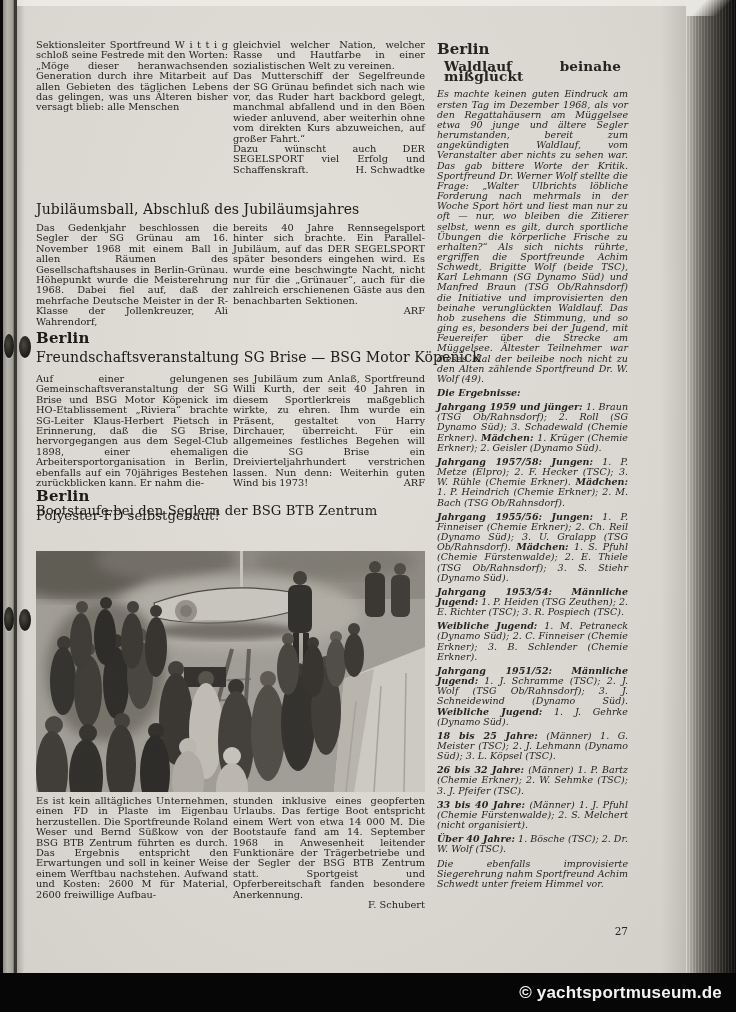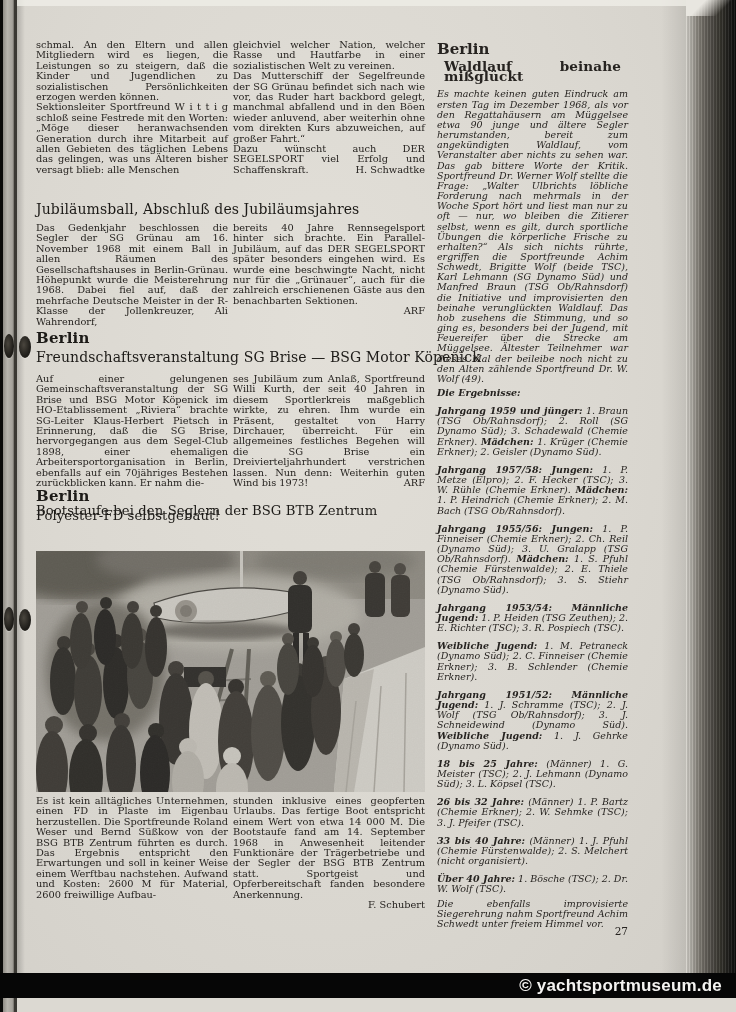--- a/index.html
+++ b/index.html
@@ -19,58 +19,57 @@
   .top-light{position:absolute;left:0;top:0;width:700px;height:6px;background:#efede7;opacity:.8;}
   .edge-right{position:absolute;left:686px;top:0;width:50px;height:973px;
         background:
          repeating-linear-gradient(90deg,rgba(255,255,255,0.08) 0 1px,rgba(0,0,0,0.10) 1px 3px),
          linear-gradient(90deg,#d8d5ce 0%,#b5b2ab 10%,#8e8a82 22%,#6d6962 36%,#504d47 52%,#38362f 68%,#23221f 82%,#0c0c0b 100%);}
   .edge-right::before{content:"";position:absolute;left:0;top:0;width:100%;height:16px;
         background:linear-gradient(135deg,#e8e6e0 0%,#e8e6e0 30%,rgba(232,230,224,0) 70%);}
   .hole{position:absolute;background:radial-gradient(ellipse at 40% 40%, #4a463e 0%, #211f1b 60%, #15130f 100%);
         border-radius:50%;box-shadow:0 1px 1px rgba(255,255,255,0.25);}
   
-  .bottom-bar{position:absolute;left:0;top:973px;width:736px;height:25px;background:#060606;
+  .bottom-bar{position:absolute;left:0;top:973px;width:736px;height:39px;background:#060606;
         display:flex;align-items:center;justify-content:flex-end;}
   .bottom-bar span{color:#f4f3f1;font-family:"Liberation Sans","DejaVu Sans",sans-serif;
         font-size:17px;font-weight:700;letter-spacing:.2px;padding-right:14px;}
   
   .txt{position:absolute;font-size:9.8px;line-height:10.4px;text-align:justify;color:#262320;}
   .txt p{margin:0;}
   .c1{left:36px;width:192px;}
   .c2{left:233px;width:192px;}
   .sign{text-align:right;margin-top:-10.4px;}
   .kicker{position:absolute;left:36px;font-size:15px;font-weight:bold;color:#1c1a17;letter-spacing:.2px;}
   .headline{position:absolute;left:36px;font-size:14px;font-weight:normal;color:#1c1a17;letter-spacing:.1px;}
   .headline.sm{font-size:13.2px;}
   
   .col3{position:absolute;left:437px;top:44px;width:191px;font-size:9.5px;line-height:10.15px;
         text-align:justify;color:#262320;}
   .col3 .kick{font-size:15px;font-weight:bold;margin:0 0 7px;}
   .col3 .head{font-size:13.6px;font-weight:bold;margin:0 7px 8px;letter-spacing:.1px;}
   .col3 p{margin:0 0 4px;font-style:italic;}
   .col3 .res-title{font-weight:bold;margin:3px 0 4px;}
-  .col3 .res{margin:8px 0 4px;}
+  .col3 .res{margin:0 0 4px;}
   .page-number{position:absolute;left:437px;top:925px;width:191px;text-align:right;
         font-size:10.5px;color:#262320;}
   
   .photo{position:absolute;left:36px;top:551px;width:389px;height:241px;overflow:hidden;
         background:#a7a39a;}
   .photo svg{display:block;width:100%;height:100%;}
 </style>
 </head>
 <body>
 
 <div class="scan">
 
   <div class="page"></div>
   <div class="top-light"></div>
 
   <div class="txt c1" style="top:40px;">
-    <p>schmal. An den Eltern und allen Mitgliedern wird es liegen, die Leistungen so zu steigern, daß die Kinder und Jugendlichen zu sozialistischen Persönlichkeiten erzogen werden können.</p>
     <p>Sektionsleiter Sportfreund W i t t i g schloß seine Festrede mit den Worten: „Möge dieser heranwachsenden Generation durch ihre Mitarbeit auf allen Gebieten des täglichen Lebens das gelingen, was uns Älteren bisher versagt blieb: alle Menschen</p>
   </div>
   <div class="txt c2" style="top:40px;">
     <p>gleichviel welcher Nation, welcher Rasse und Hautfarbe in einer sozialistischen Welt zu vereinen.</p>
     <p>Das Mutterschiff der Segelfreunde der SG Grünau befindet sich nach wie vor, das Ruder hart backbord gelegt, manchmal abfallend und in den Böen wieder anluvend, aber weiterhin ohne vom direkten Kurs abzuweichen, auf großer Fahrt.“</p>
     <p>Dazu wünscht auch DER SEGELSPORT viel Erfolg und Schaffenskraft.</p>
     <div class="sign">H. Schwadtke</div>
   </div>
 
   <div class="headline" style="top:201px;">Jubiläumsball, Abschluß des Jubiläumsjahres</div>

